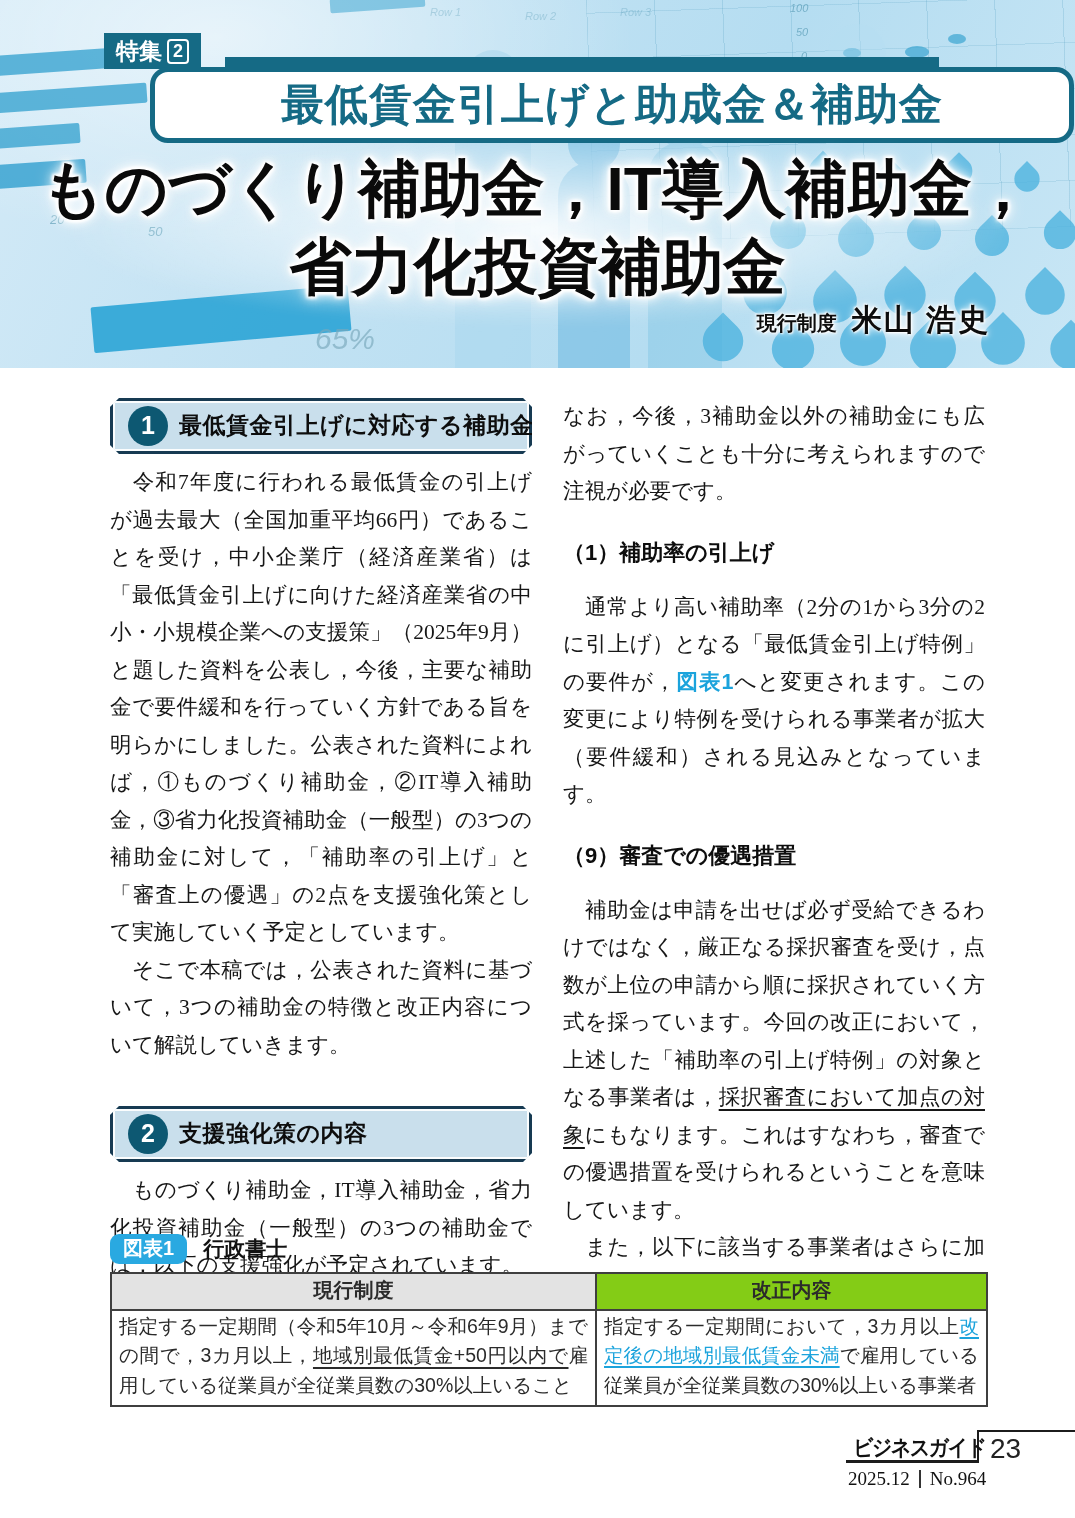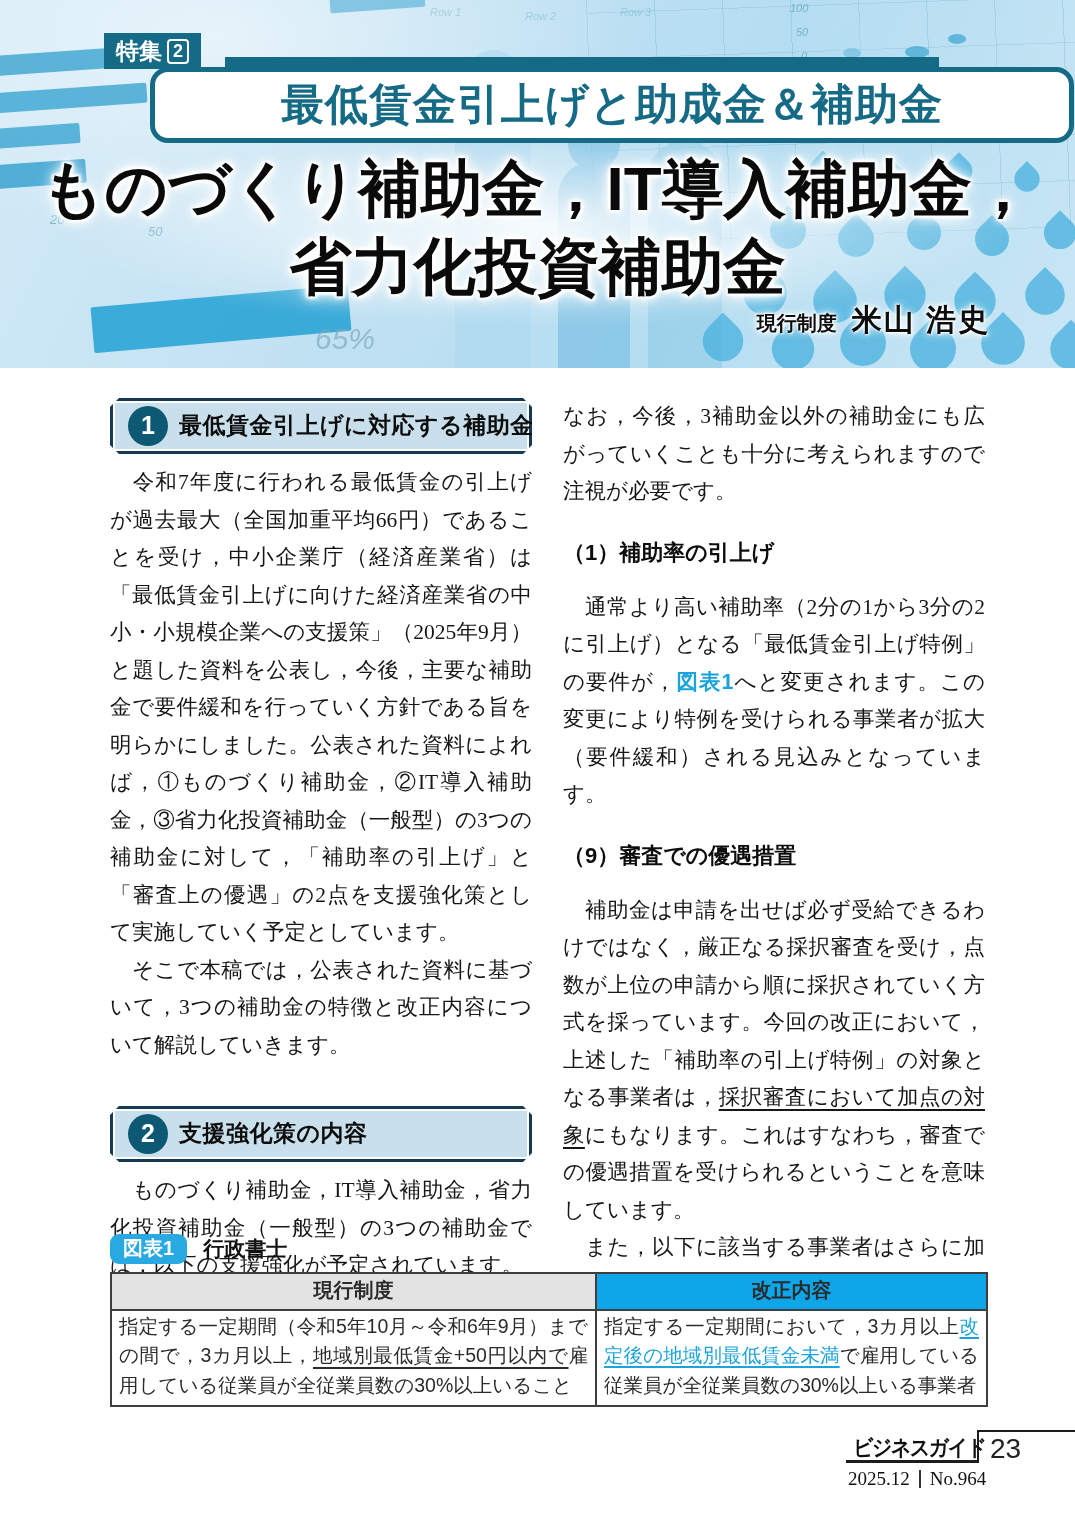--- a/index.html
+++ b/index.html
@@ -122,21 +122,21 @@
   }
   .fig-caption { font-family:"Liberation Sans", sans-serif; font-weight:bold; font-size:21px; color:#111; }
   table.req {
     position:absolute; left:110px; top:1272px; width:876px; table-layout:fixed;
     border-collapse:collapse; font-family:"Liberation Sans", sans-serif;
     font-size:19.5px; line-height:29.5px; color:#2b2b2b;
   }
   table.req th, table.req td { border:2px solid #3f3f3f; }
   table.req th { font-weight:600; font-size:20px; padding:2px 16px 3px; text-align:center; }
   th.h-current { background:#e3e3e3; }
-  th.h-revised { background:#0ea5e9; }
+  th.h-revised { background:#84cc16; }
   table.req td { padding:1px 7px 5px; text-align:justify; text-justify:inter-ideograph; vertical-align:top; }
   .blue-ul { color:#1ba3dc; text-decoration:underline; text-underline-offset:4px; text-decoration-thickness:2px; }
 
   
   .f-rule-bottom { position:absolute; left:846px; top:1460px; width:133px; height:3px; background:#1c1c1c; }
   .f-rule-vert   { position:absolute; left:977px; top:1430px; width:2px;  height:33px; background:#1c1c1c; }
   .f-rule-top    { position:absolute; left:977px; top:1430px; width:98px; height:2px;  background:#1c1c1c; }
   .f-logo {
     position:absolute; left:840px; top:1433px; width:132px; text-align:right;
     font-family:"Liberation Sans", sans-serif; font-weight:900; font-size:22px;

